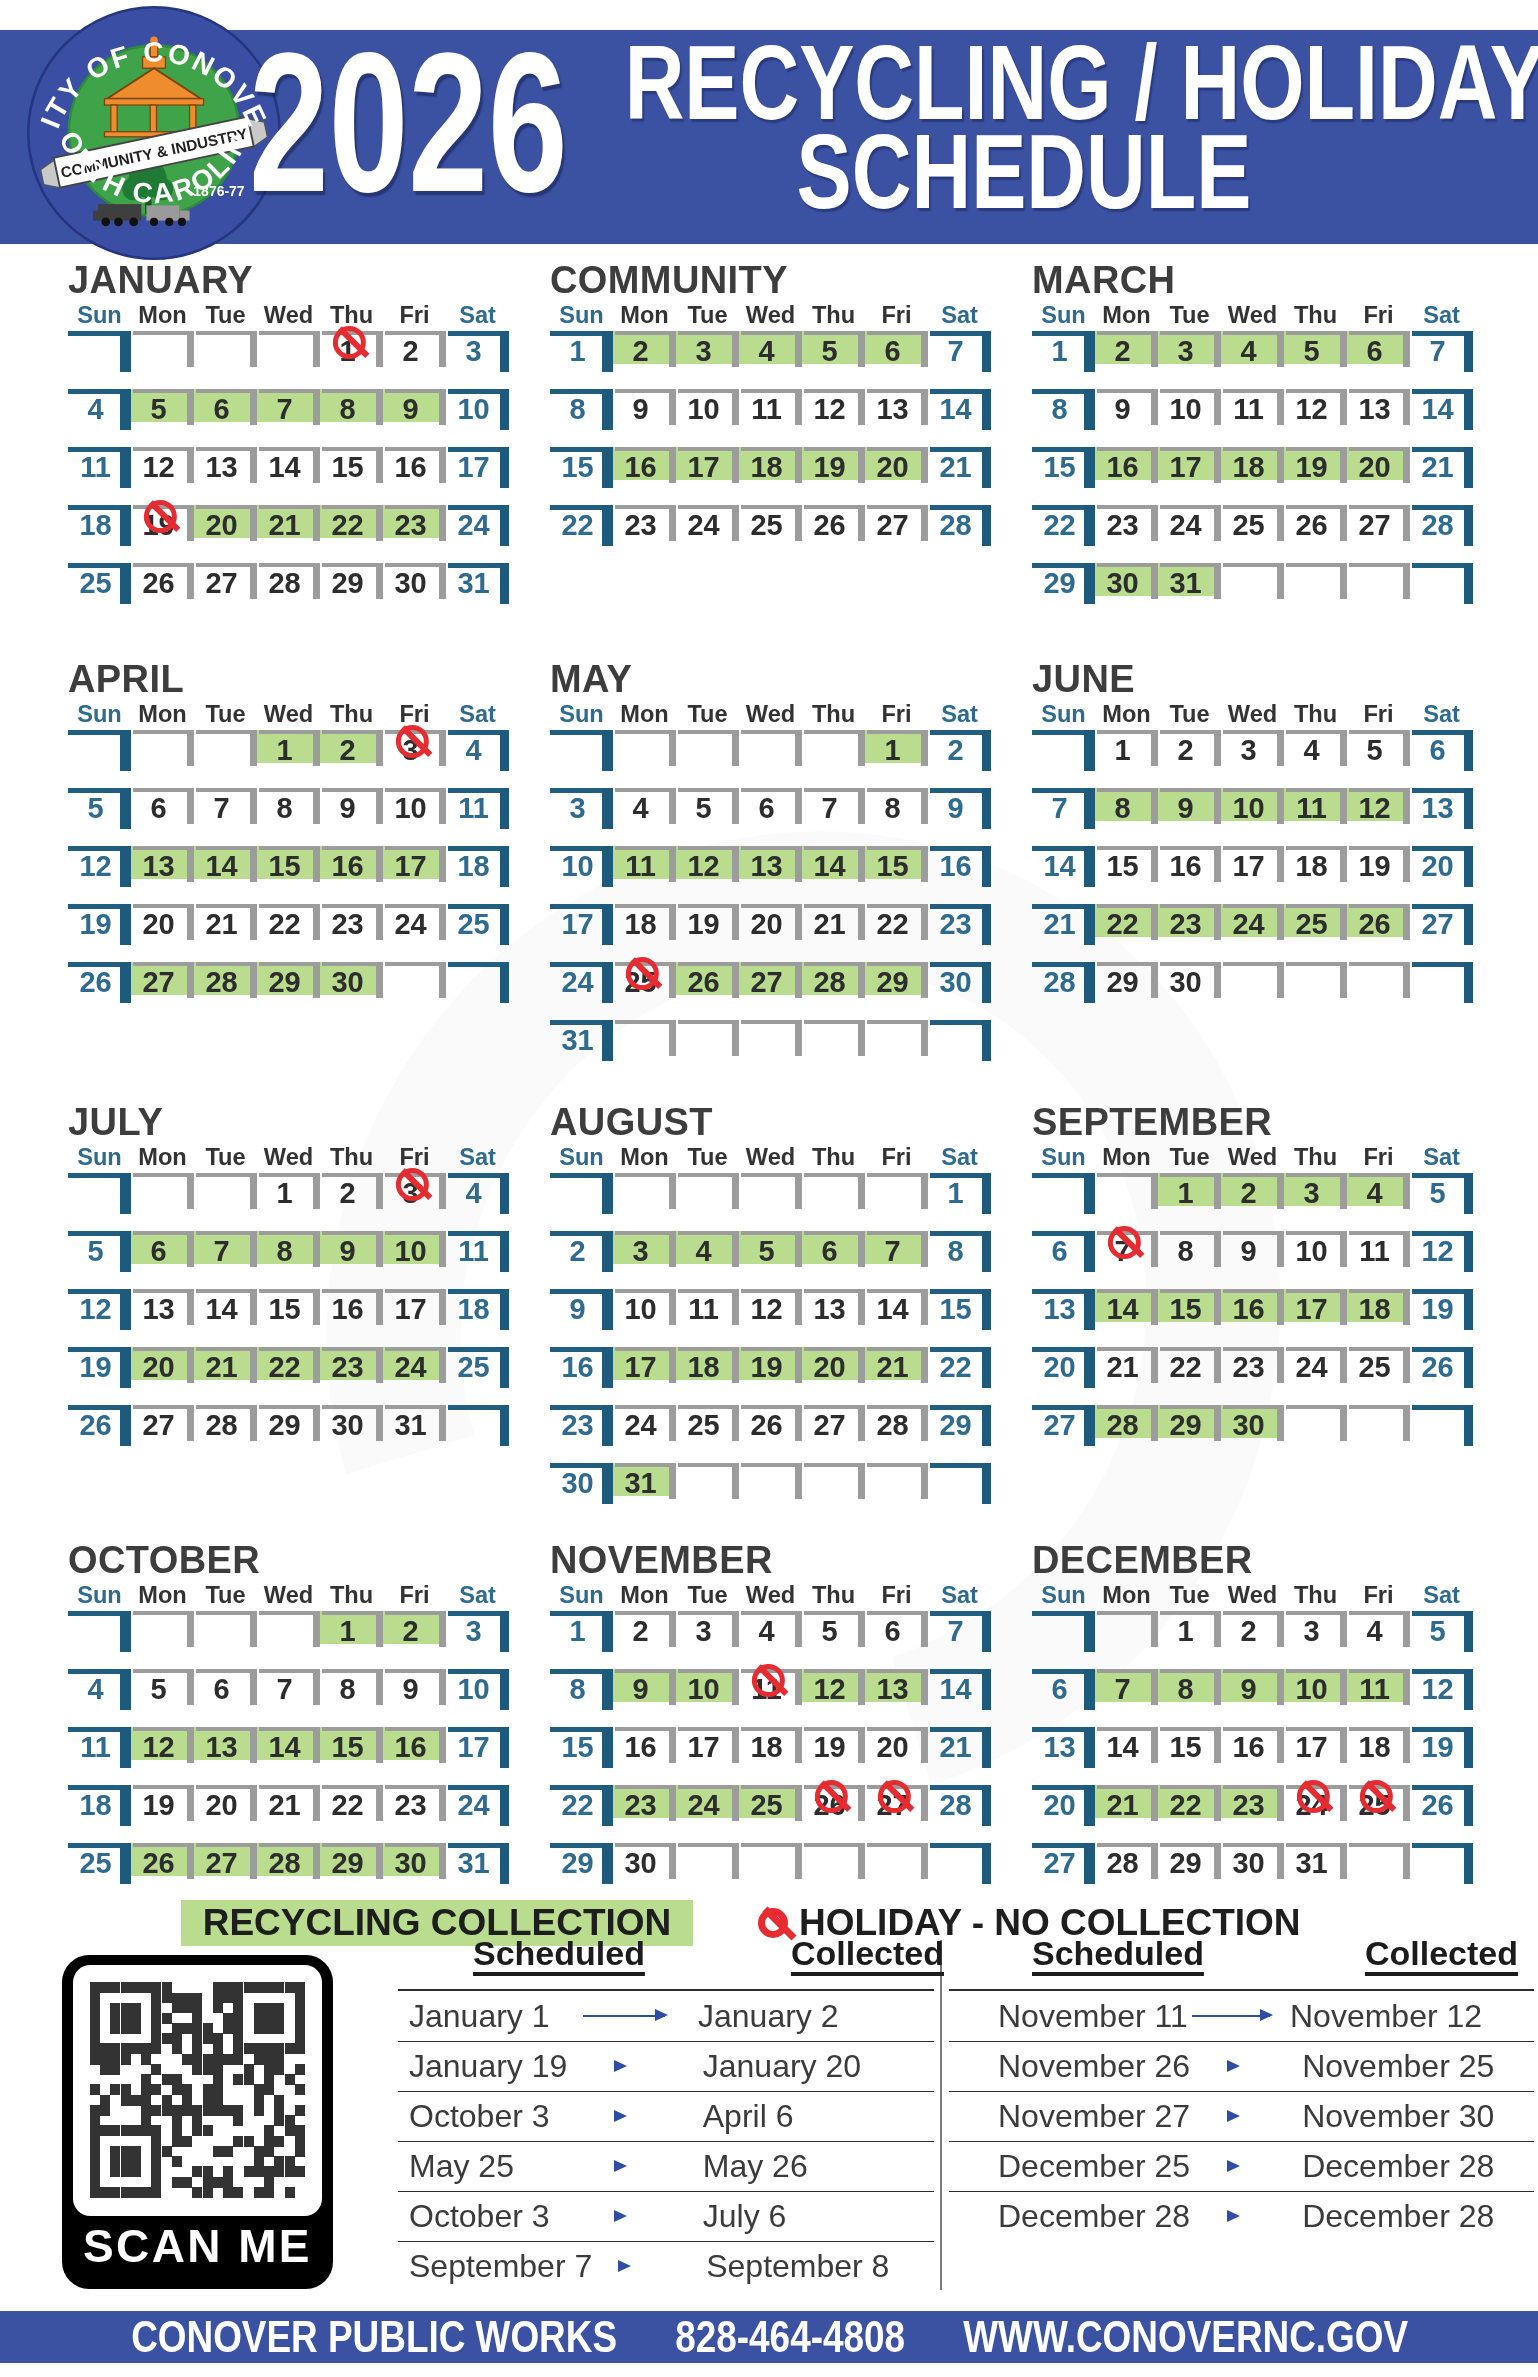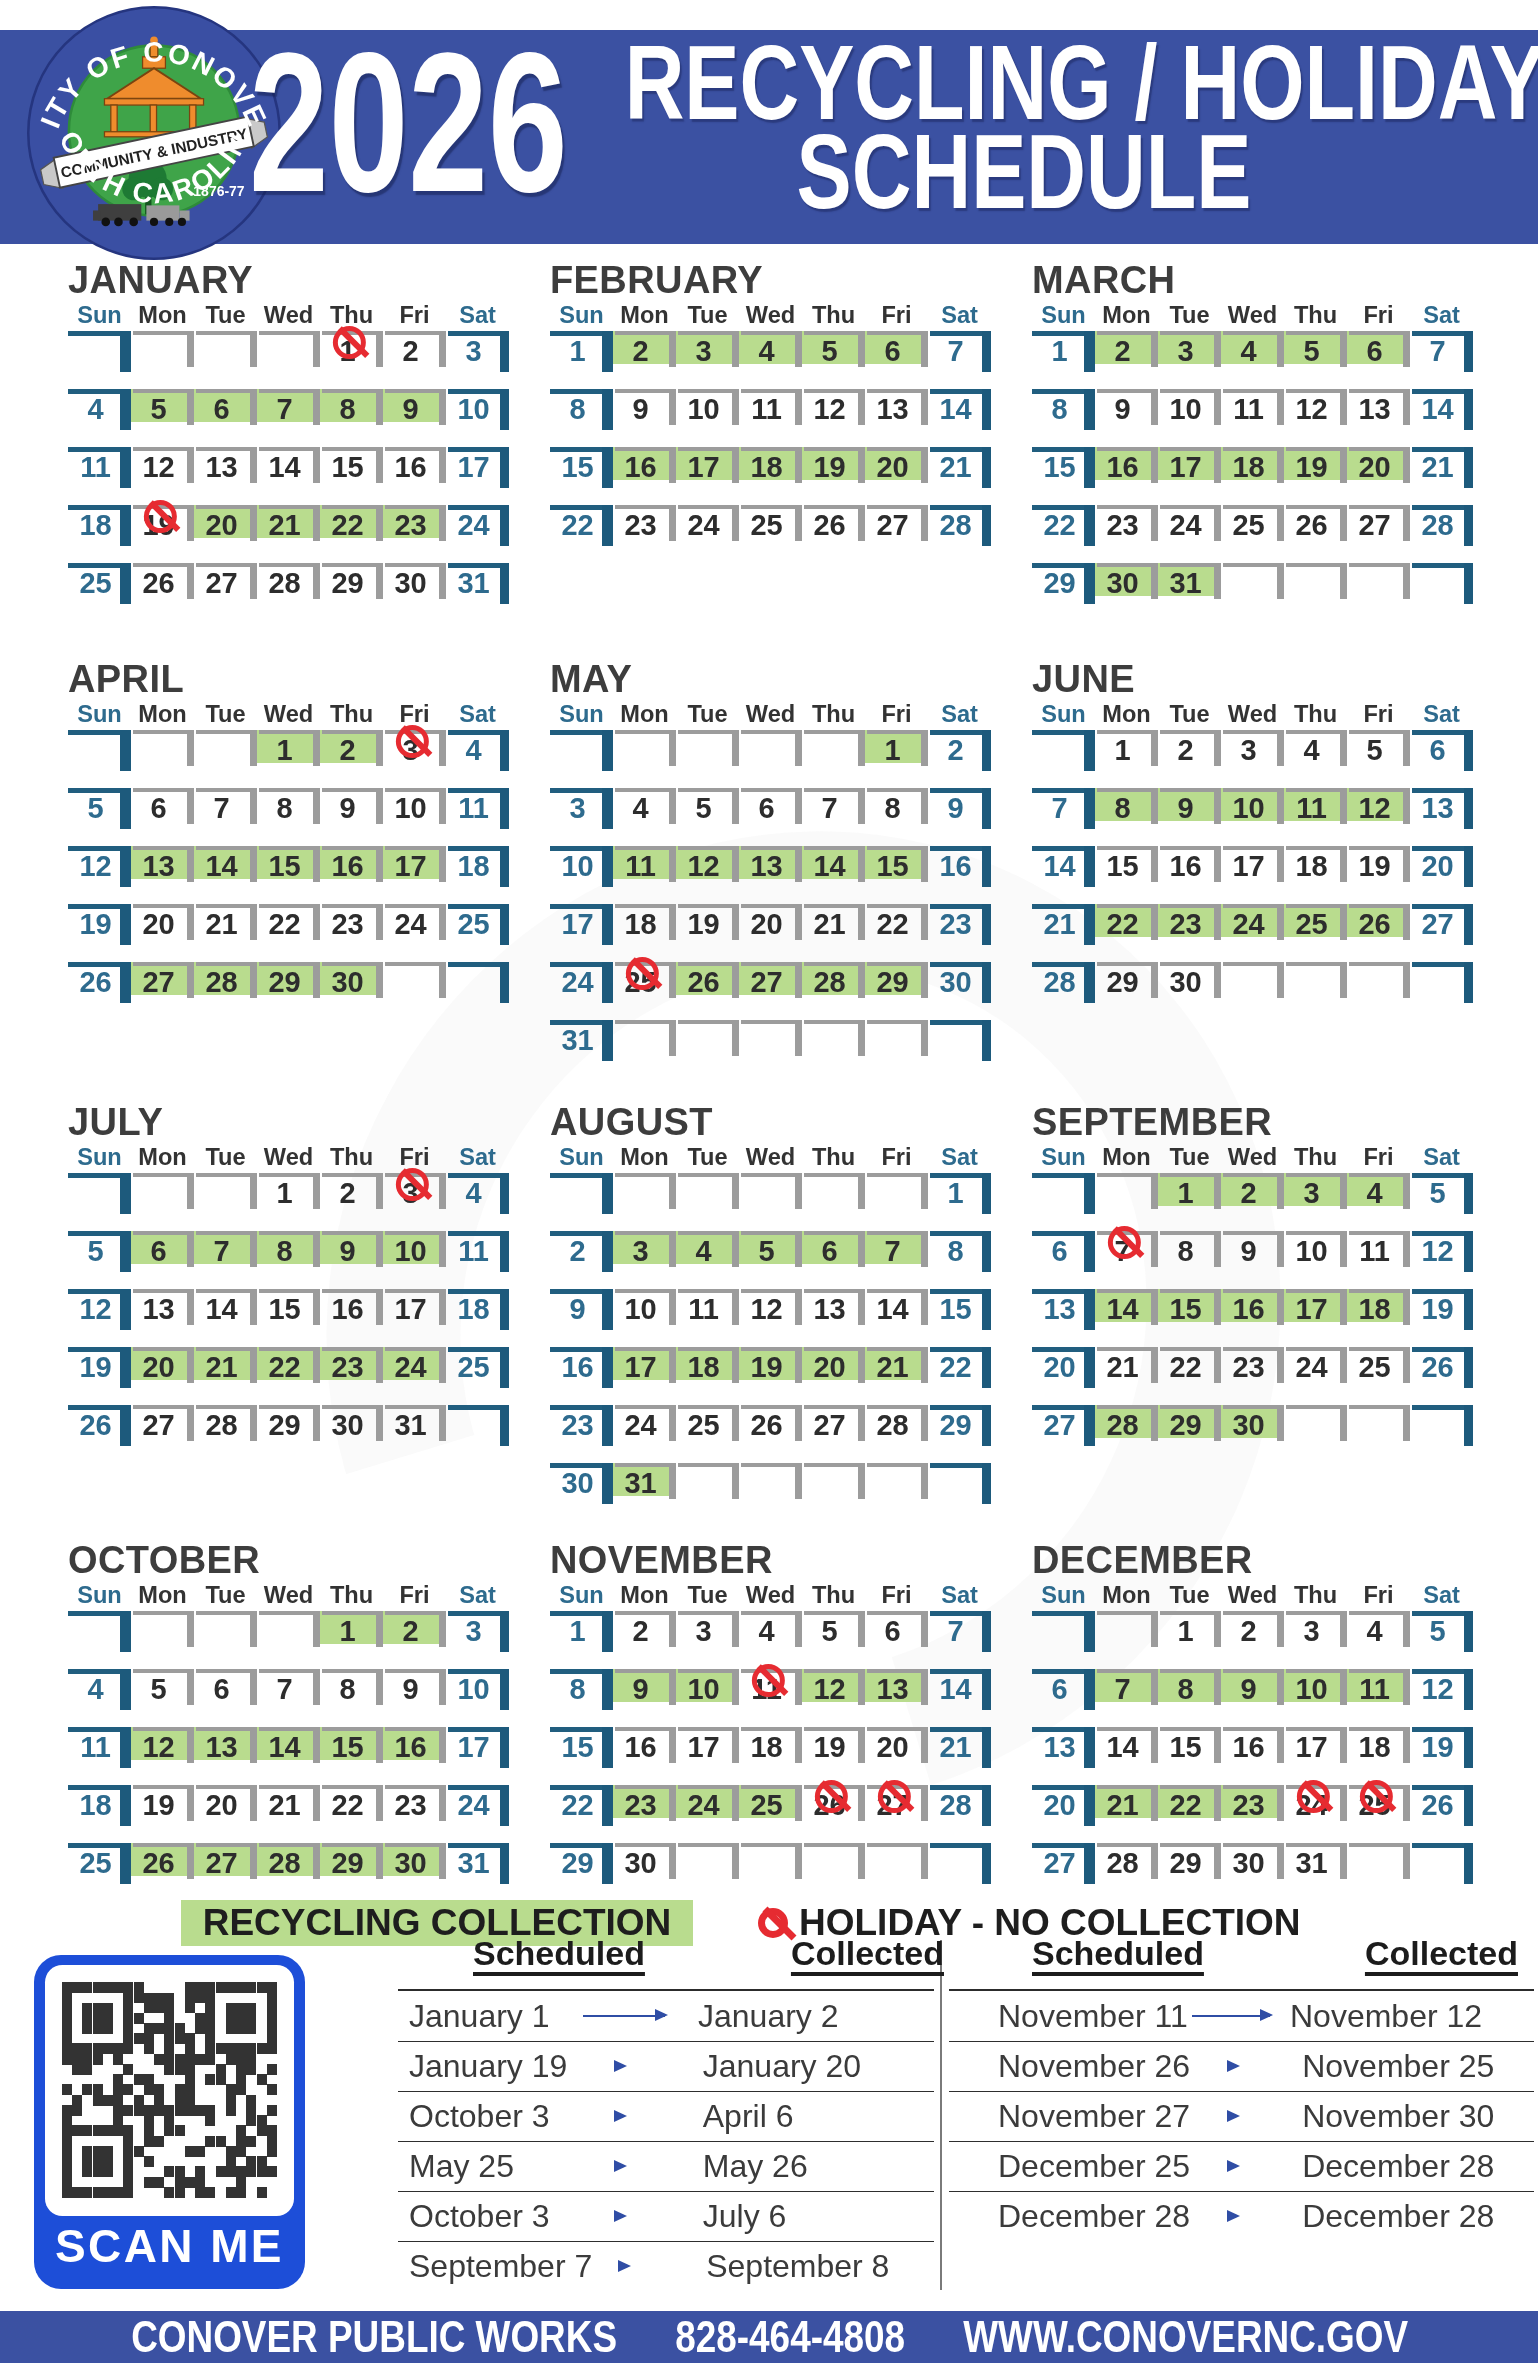--- a/index.html
+++ b/index.html
@@ -81,22 +81,22 @@
   .trow + .trow { border-top: 1.6px solid #2e2e2e; gap: 45px; }
   .half.left .sched  { width: 180px; padding-left: 11px; white-space: nowrap; }
   .half.left .coll   { width: 236px; white-space: nowrap; margin-left: 13px; }
   .half.right .sched { width: 238px; padding-left: 49px; white-space: nowrap; }
   .half.right .coll  { width: 244px; white-space: nowrap; }
   .arrowline { flex: 1; height: 2.4px; background: #2f4da5; position: relative; margin: 0 20.5px 0 4.7px; align-self: center; }
   .arrowline::after { content: ""; position: absolute; right: -3.2px; top: -5.5px; width: 0; height: 0;
     border-left: 13.4px solid #2f4da5; border-top: 6.3px solid transparent; border-bottom: 6.3px solid transparent; }
 
   
-  .qr { position: absolute; left: 34px; top: 1955px; width: 271px; height: 334px;
-        background: #1d4ed8; border-radius: 27px; }
+  .qr { position: absolute; left: 62px; top: 1955px; width: 271px; height: 334px;
+        background: #000000; border-radius: 27px; }
   .qr-white { position: absolute; left: 11px; top: 10.2px; width: 249px; height: 251px; background: #fff; border-radius: 17.3px; }
   .qr-grid { position: absolute; left: 16.5px; top: 17.3px; width: 215px; height: 215px; }
   .qm { position: absolute; width: 10.2px; height: 10.2px; background: #333; }
   .qr-label { position: absolute; left: 0; right: 0; bottom: 15.8px; text-align: center; color: #fff;
               font-size: 46px; font-weight: bold; letter-spacing: 2.4px; }
 
   
   .footer { position: absolute; left: 0; top: 2311px; width: 100%; height: 52px; background: #3b51a2;
             display: flex; align-items: center; justify-content: center; }
   .footer-inner { display: flex; gap: 71px; color: #fff; font-weight: bold; font-size: 45px;
@@ -367,21 +367,21 @@
             <i class="bar"></i>
           </div>
           <div class="cell sat">
             <span class="num">31</span>
             <i class="topline"></i>
             <i class="bar"></i>
           </div>
         </div>
       </div>
       <div class="month">
-        <div class="month-title">FEBRUARY</div>
+        <div class="month-title">COMMUNITY</div>
         <div class="dow-row">
           <div class="dow wk">Sun</div>
           <div class="dow">Mon</div>
           <div class="dow">Tue</div>
           <div class="dow">Wed</div>
           <div class="dow">Thu</div>
           <div class="dow">Fri</div>
           <div class="dow wk">Sat</div>
         </div>
         <div class="weeks">

